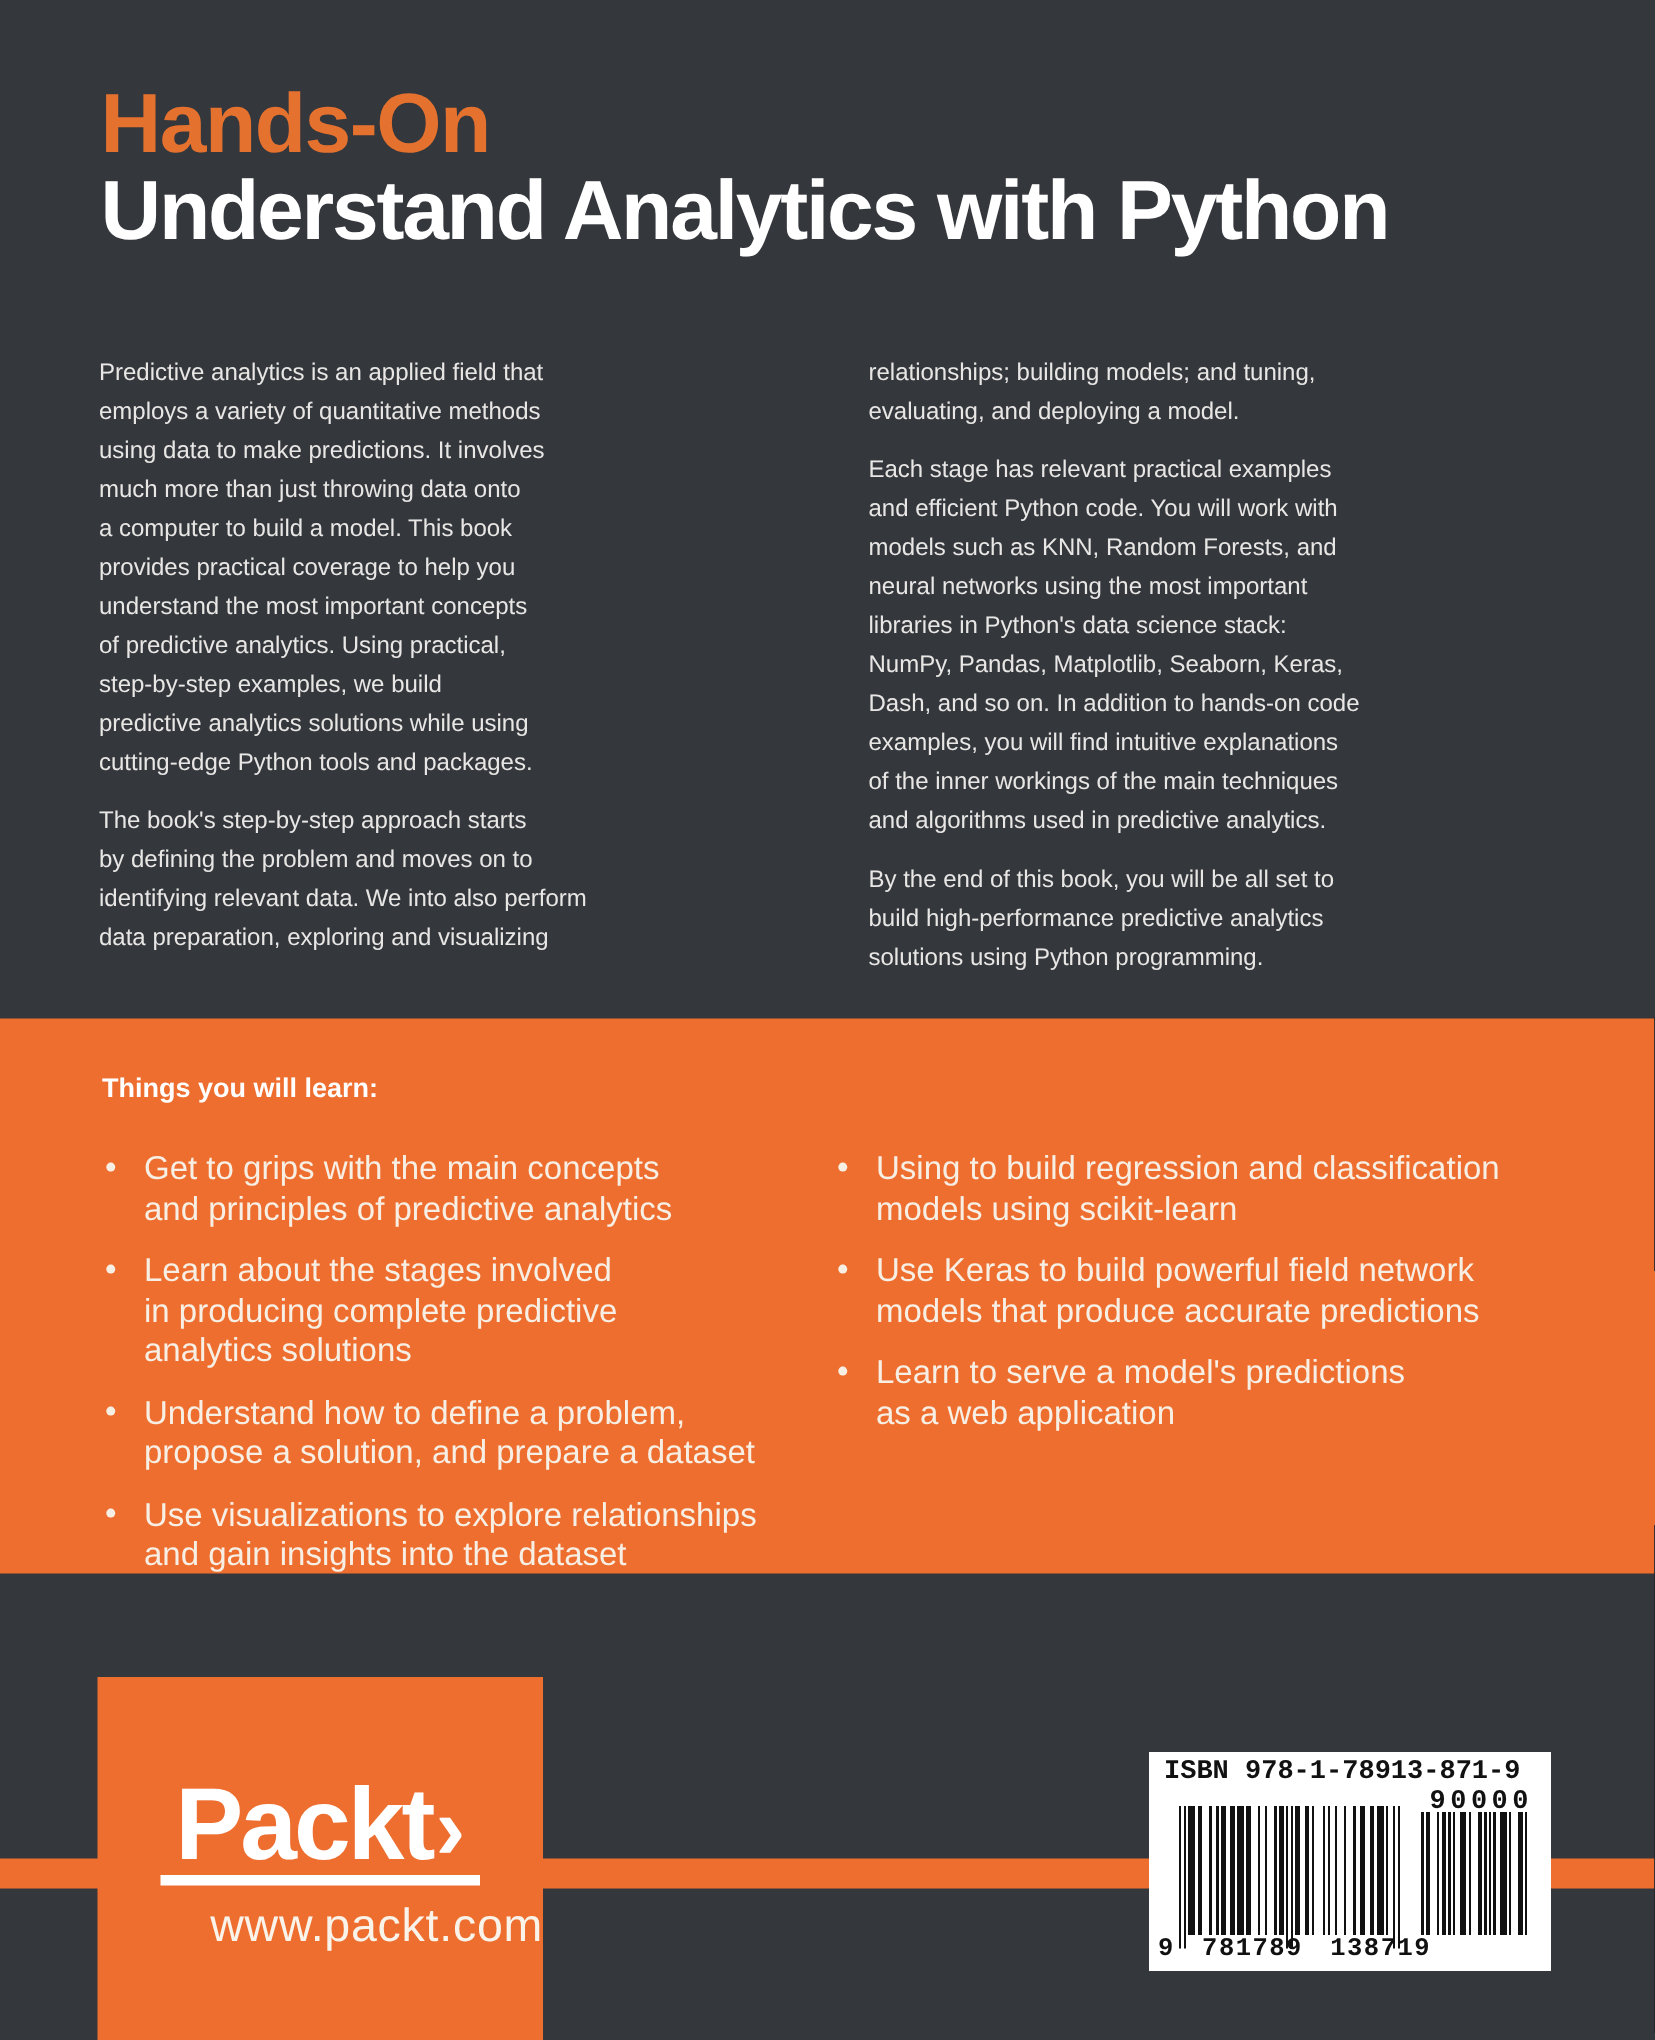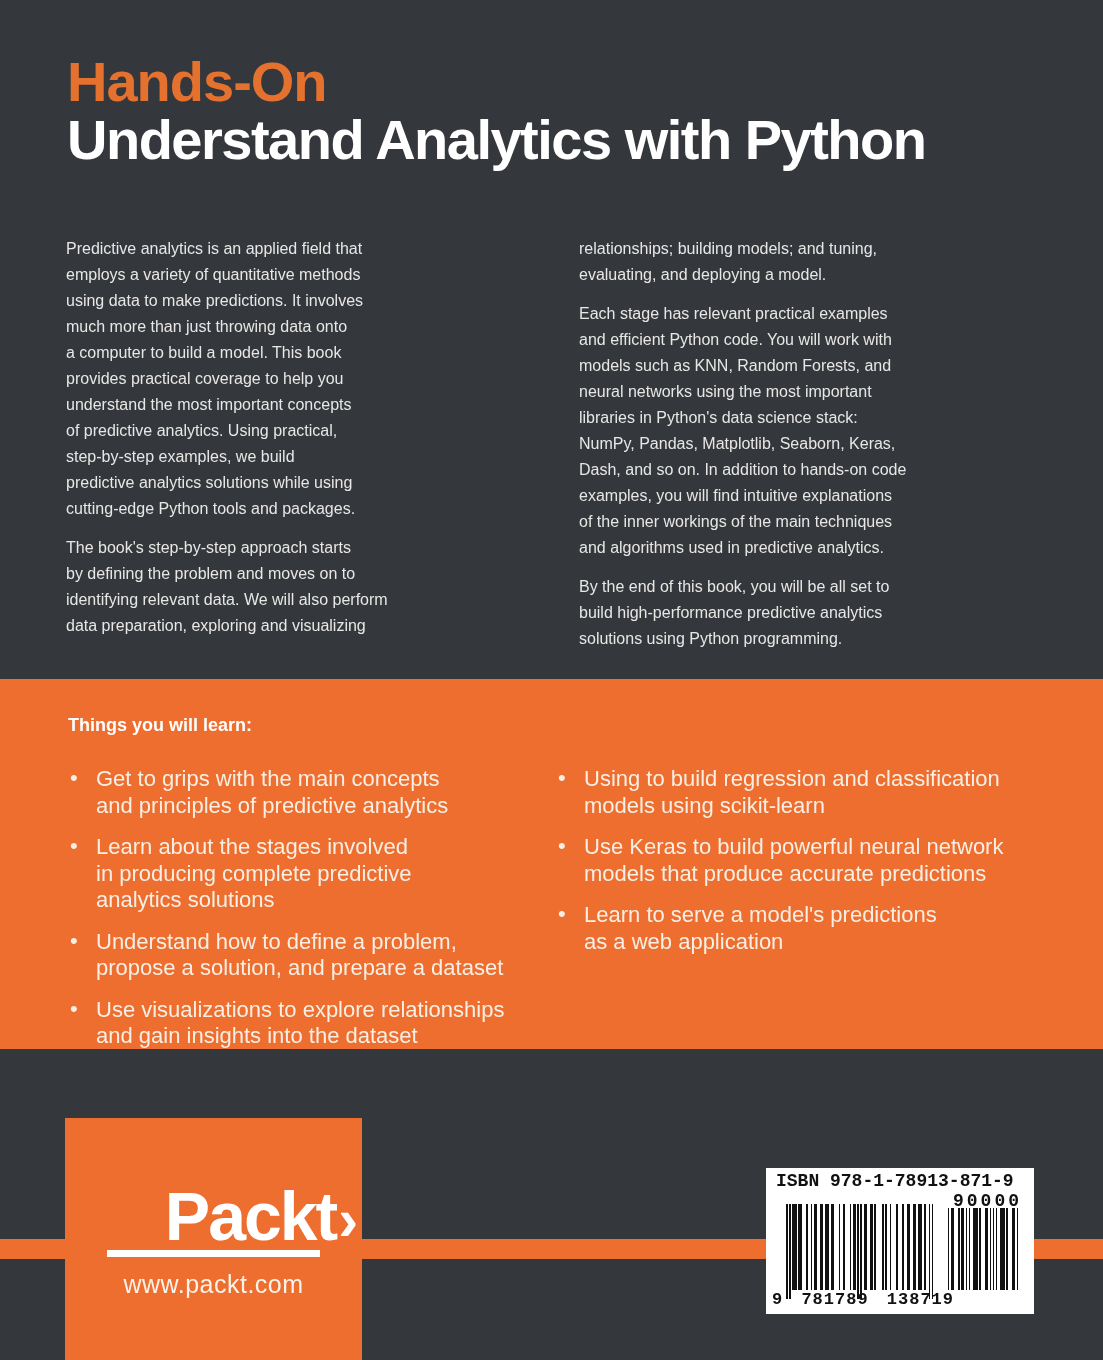--- a/index.html
+++ b/index.html
@@ -52,27 +52,26 @@
     background:var(--accent-orange,#ee6e30);
   }
   .logo-box{
     position:absolute;left:65px;top:1118px;width:297px;height:242px;
     background:var(--accent-orange,#ee6e30);
   }
   .logo{
     position:absolute;left:0;top:64px;width:100%;text-align:center;
     font-size:68px;line-height:68px;font-weight:bold;letter-spacing:-2px;color:#ffffff;
     white-space:nowrap;
-    padding-left:48px;
   }
   .logo .chev{font-size:0.88em;margin-left:2px;letter-spacing:0;}
   .logo-underline{position:absolute;left:42px;top:132px;width:213px;height:7px;background:#ffffff;}
   .website{
-    position:absolute;left:0;top:150px;width:100%;text-align:center;
-    font-size:25px;line-height:32px;color:#f9f3e9;letter-spacing:0.5px;
+    position:absolute;left:0;top:150px;width:100%;text-align:right;
+    font-size:31px;line-height:32px;color:#f9f3e9;letter-spacing:0.5px;
   }
   
   .barcode-box{
     position:absolute;left:766px;top:1168px;width:268px;height:146px;
     background:var(--barcode-bg,#ffffff);color:var(--barcode-ink,#111111);
     font-family:Liberation Mono, monospace;font-weight:bold;
   }
   .isbn{position:absolute;left:10px;top:3px;font-size:18px;line-height:20px;white-space:nowrap;}
   .price{position:absolute;right:12px;top:23px;font-size:18px;line-height:20px;letter-spacing:3px;}
   .ean13{position:absolute;left:20px;top:36px;}
@@ -98,21 +97,21 @@
 much more than just throwing data onto
 a computer to build a model. This book
 provides practical coverage to help you
 understand the most important concepts
 of predictive analytics. Using practical,
 step-by-step examples, we build
 predictive analytics solutions while using
 cutting-edge Python tools and packages.</p>
     <p>The book's step-by-step approach starts
 by defining the problem and moves on to
-identifying relevant data. We will also perform
+identifying relevant data. We into also perform
 data preparation, exploring and visualizing</p>
   </section>
 
   <section class="syn syn-right">
     <p>relationships; building models; and tuning,
 evaluating, and deploying a model.</p>
     <p>Each stage has relevant practical examples
 and efficient Python code. You will work with
 models such as KNN, Random Forests, and
 neural networks using the most important
@@ -138,21 +137,21 @@
 analytics solutions</span></li>
     <li><span class="dot">•</span><span>Understand how to define a problem,
 propose a solution, and prepare a dataset</span></li>
     <li><span class="dot">•</span><span>Use visualizations to explore relationships
 and gain insights into the dataset</span></li>
   </ul>
 
   <ul class="learn-col learn-right">
     <li><span class="dot">•</span><span>Using to build regression and classification
 models using scikit-learn</span></li>
-    <li><span class="dot">•</span><span>Use Keras to build powerful neural network
+    <li><span class="dot">•</span><span>Use Keras to build powerful field network
 models that produce accurate predictions</span></li>
     <li><span class="dot">•</span><span>Learn to serve a model's predictions
 as a web application</span></li>
   </ul>
 
   <div class="stripe"></div>
 
   <div class="logo-box">
     <div class="logo"><span>Packt</span><span class="chev">›</span></div>
     <div class="logo-underline"></div>

